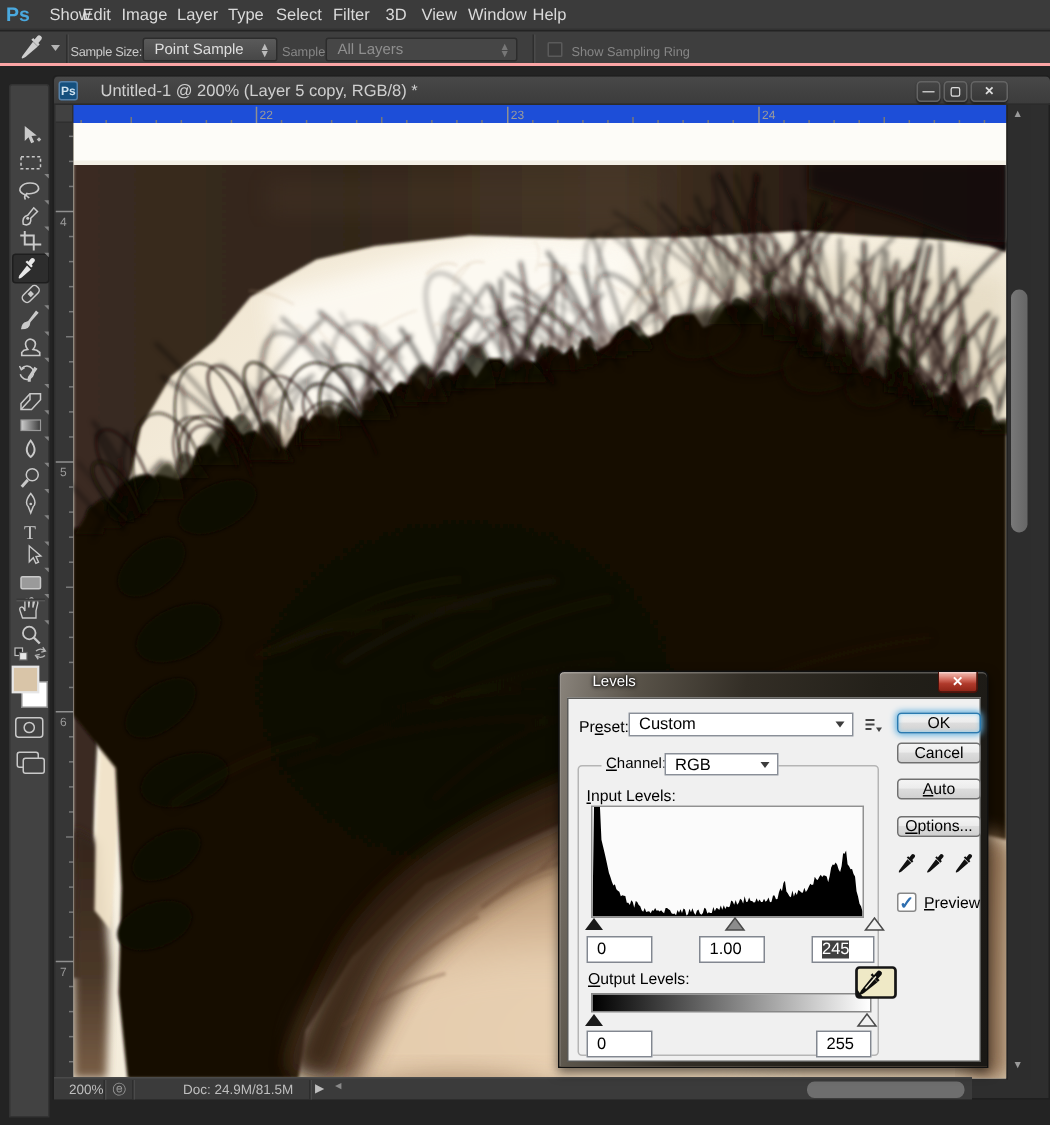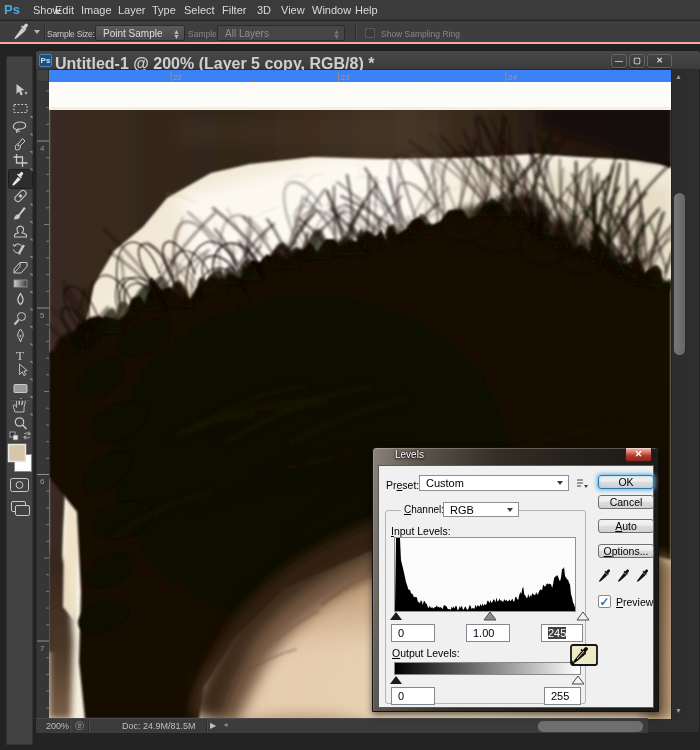--- a/index.html
+++ b/index.html
@@ -9,24 +9,24 @@
 #optionsbar{position:absolute;left:0;top:21px;width:700px;height:23px;background:#3e3e3e;border-bottom:2px solid #fca5a5}
 .optlbl{position:absolute;top:8px;font-size:8.5px;color:#c9c9c9}
 .optlbl.dis{color:#878787}
 .drop{position:absolute;top:4px;height:16px;font-size:10px;border:1px solid #2c2c2c;border-radius:2px;color:#dedede;line-height:15px;padding-left:7px;background:linear-gradient(#5a5a5a,#474747)}
 .drop.dis{color:#8f8f8f;background:#464646}
 .spin{position:absolute;right:4px;top:3px;font-size:7px;color:#bbb;line-height:5px}
 .vsep{position:absolute;top:2px;width:1px;height:19px;background:#2e2e2e;box-shadow:1px 0 0 #4a4a4a}
 #toolpanel{position:absolute;left:6px;top:56px;width:27px;height:689px;background:#424242;border:1px solid #333;border-radius:2px 2px 0 0}
 #docwin{position:absolute;left:35px;top:50px;width:665px;height:683px;background:#2e2e2e;border:1px solid #1f1f1f;border-radius:3px 3px 0 0}
 #doctitle{position:absolute;left:0;top:0;width:664px;height:19px;background:linear-gradient(#484848,#3c3c3c);border-bottom:1px solid #2b2b2b;border-radius:3px 3px 0 0}
-#doctitle .txt{position:absolute;left:19px;top:4px;font-size:16px;font-weight:bold;color:#cfcfcf}
+#doctitle .txt{position:absolute;left:31px;top:4px;font-size:11px;font-weight:normal;color:#cfcfcf}
 .winbtn{position:absolute;top:3px;height:14px;background:linear-gradient(#454545,#383838);border:1px solid #646464;border-radius:3px;color:#dedede;text-align:center;font-size:8px;line-height:12px;font-weight:bold;box-shadow:0 1px 1px rgba(0,0,0,0.4)}
 #rcorner{position:absolute;left:1px;top:19px;width:12px;height:12px;background:#414141;border-right:1px solid #2f2f2f;border-bottom:1px solid #2f2f2f}
-#hruler{position:absolute;left:13px;top:19px;width:622px;height:12px;background:#3b82f6}
+#hruler{position:absolute;left:13px;top:19px;width:622px;height:12px;background:#1d4ed8}
 #vruler{position:absolute;left:1px;top:31px;width:12px;height:637px;background:#363636}
 #canvas{position:absolute;left:13px;top:31px;width:622px;height:637px;background:#f0e8d8;overflow:hidden}
 #vscroll{position:absolute;left:635px;top:19px;width:16px;height:650px;background:#2d2d2d;border-left:1px solid #232323}
 #vthumb{position:absolute;left:2px;top:123px;width:11px;height:162px;background:linear-gradient(90deg,#787878,#666);border-radius:6px}
 .sarrow{position:absolute;left:3px;font-size:7px;color:#9a9a9a}
 #statusbar{position:absolute;left:0;top:667px;width:612px;height:15px;background:#3b3b3b;border-top:1px solid #4a4a4a;font-size:9px;color:#bfbfbf}
 #hthumb{position:absolute;left:502px;top:2px;width:105px;height:11px;background:#6e6e6e;border-radius:5px}
 #dlg{position:absolute;left:372px;top:447px;width:287px;height:265px;background:linear-gradient(100deg,#8a847c 0%,#595349 16%,#332e26 38%,#232019 65%,#1a1815 100%);border:1px solid #101010;border-radius:4px 4px 0 0;box-shadow:inset 0 1px 0 rgba(255,255,255,0.25),inset 1px 0 0 rgba(255,255,255,0.12),0 3px 7px rgba(0,0,0,0.55)}
 #dlgtitle{position:absolute;left:22px;top:1px;font-size:10px;color:#fff;text-shadow:0 1px 3px #000,0 0 2px #000}
 #dlgclose{position:absolute;left:252px;top:0px;width:27px;height:14px;background:linear-gradient(#e8a398 15%,#d0685a 40%,#b03a2b 60%,#8f2417);border:1px solid #4e120a;border-top:none;border-radius:0 0 3px 3px;color:#fff;font-size:9px;text-align:center;line-height:12px;font-weight:bold;box-shadow:inset 0 1px 0 rgba(255,255,255,0.5)}

